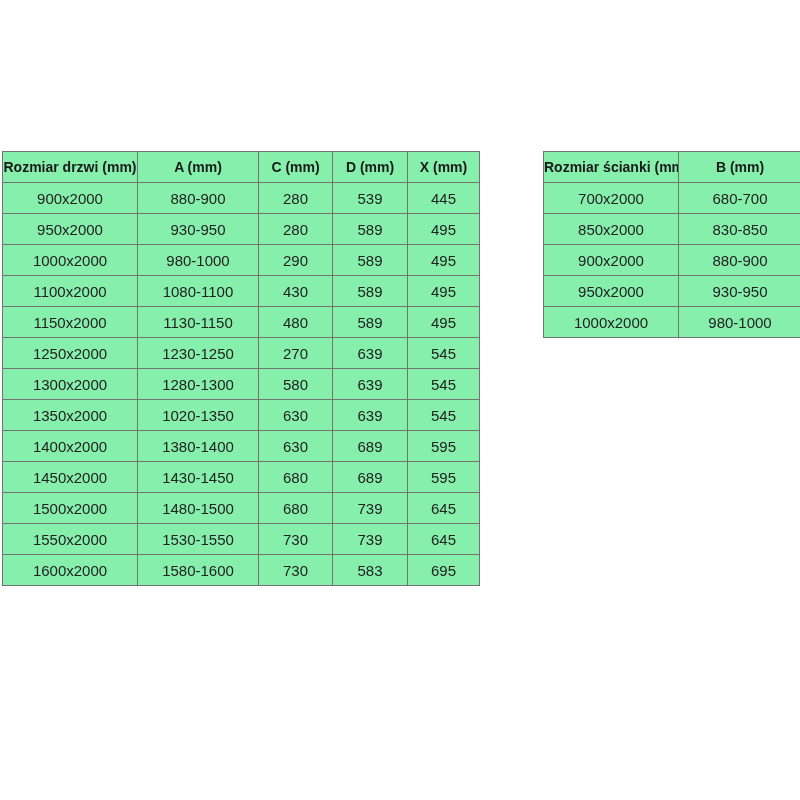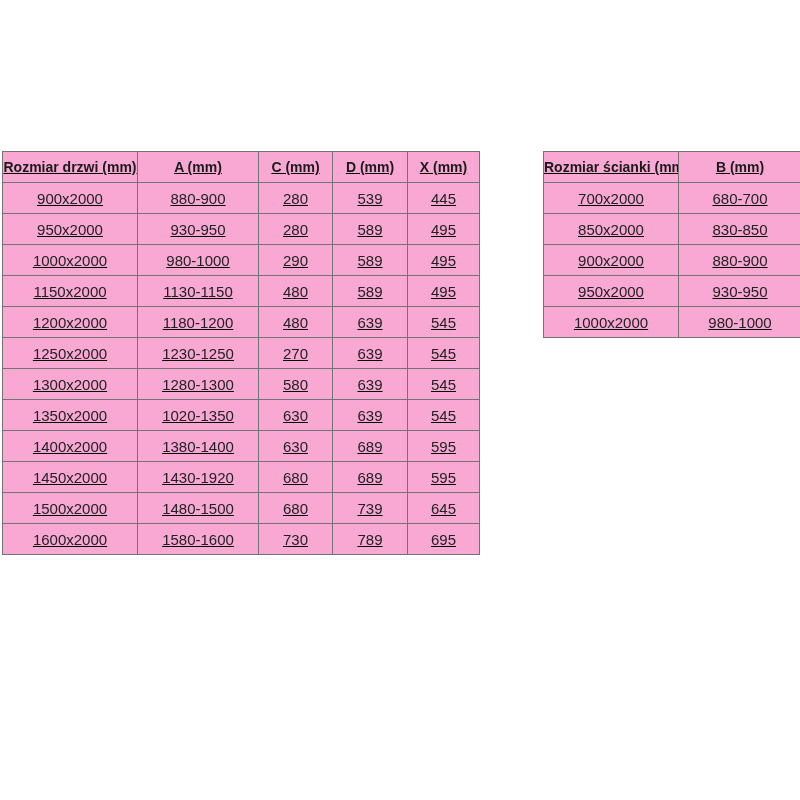--- a/index.html
+++ b/index.html
@@ -11,22 +11,21 @@
     height: 800px;
     background: #ffffff;
     position: relative;
     overflow: hidden;
     font-family: "Liberation Sans", sans-serif;
   }
   table.spec {
     border-collapse: collapse;
     position: absolute;
     table-layout: fixed;
-    background: #f9a8d4;
-    text-decoration: underline;
+    background: #86efac;
   }
   table.spec th,
   table.spec td {
     border: 1px solid #737373;
     text-align: center;
     vertical-align: middle;
     padding: 0;
     height: 30px;
     overflow: hidden;
     white-space: nowrap;
@@ -95,32 +94,32 @@
         <td>495</td>
       </tr>
       <tr>
         <td>1000x2000</td>
         <td>980-1000</td>
         <td>290</td>
         <td>589</td>
         <td>495</td>
       </tr>
       <tr>
+        <td>1100x2000</td>
+        <td>1080-1100</td>
+        <td>430</td>
+        <td>589</td>
+        <td>495</td>
+      </tr>
+      <tr>
         <td>1150x2000</td>
         <td>1130-1150</td>
         <td>480</td>
         <td>589</td>
         <td>495</td>
-      </tr>
-      <tr>
-        <td>1200x2000</td>
-        <td>1180-1200</td>
-        <td>480</td>
-        <td>639</td>
-        <td>545</td>
       </tr>
       <tr>
         <td>1250x2000</td>
         <td>1230-1250</td>
         <td>270</td>
         <td>639</td>
         <td>545</td>
       </tr>
       <tr>
         <td>1300x2000</td>
@@ -138,37 +137,44 @@
       </tr>
       <tr>
         <td>1400x2000</td>
         <td>1380-1400</td>
         <td>630</td>
         <td>689</td>
         <td>595</td>
       </tr>
       <tr>
         <td>1450x2000</td>
-        <td>1430-1920</td>
+        <td>1430-1450</td>
         <td>680</td>
         <td>689</td>
         <td>595</td>
       </tr>
       <tr>
         <td>1500x2000</td>
         <td>1480-1500</td>
         <td>680</td>
         <td>739</td>
         <td>645</td>
       </tr>
       <tr>
+        <td>1550x2000</td>
+        <td>1530-1550</td>
+        <td>730</td>
+        <td>739</td>
+        <td>645</td>
+      </tr>
+      <tr>
         <td>1600x2000</td>
         <td>1580-1600</td>
         <td>730</td>
-        <td>789</td>
+        <td>583</td>
         <td>695</td>
       </tr>
     </tbody>
   </table>
 
 <table class="spec" id="wall-table">
   <colgroup>
       <col>
       <col>
     </colgroup>

